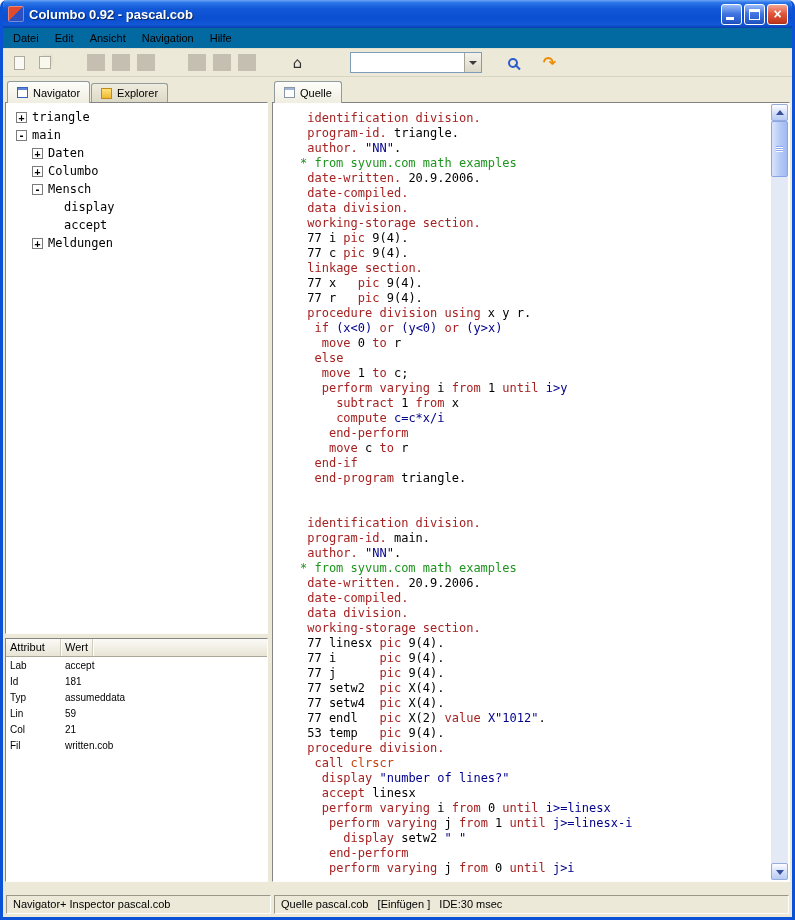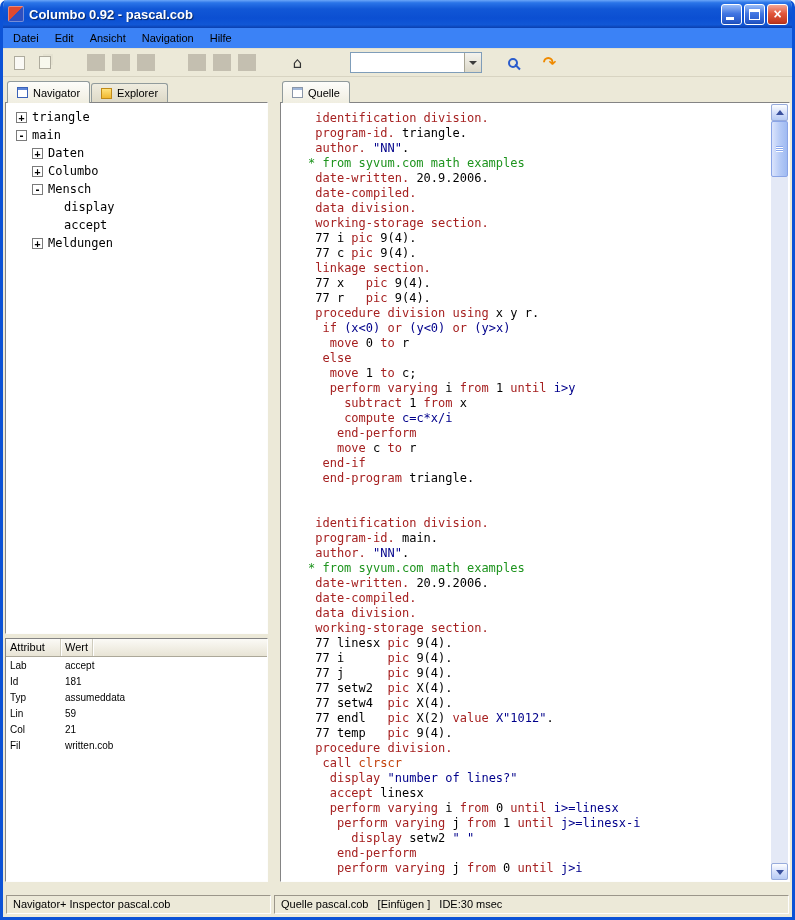--- a/index.html
+++ b/index.html
@@ -21,21 +21,21 @@
   .winbtn{width:21px;height:21px;margin-left:2px;border:1px solid #fff;border-radius:3px;
     position:relative;color:#fff;
     background:linear-gradient(180deg,#9abdf7,#4276e2 45%,#2558c8 90%,#1b4bb4);}
   .winbtn.close{background:linear-gradient(180deg,#f3a695,#e2573b 45%,#c43a20 90%,#aa2f18);}
   .glyph-min{position:absolute;left:4px;bottom:4px;width:8px;height:3px;background:#fff;}
   .glyph-max{position:absolute;left:4px;top:4px;width:11px;height:11px;
     border:1px solid #fff;border-top:3px solid #fff;}
   .glyph-close{position:absolute;inset:0;text-align:center;font:bold 14px/19px "Liberation Sans",sans-serif;}
 
   
-  .menubar{flex:0 0 21px;display:flex;align-items:center;background:#3b82f6;
+  .menubar{flex:0 0 21px;display:flex;align-items:center;background:#0369a1;
     border-bottom:1px solid #e2dfcd;padding-left:2px;}
   .menu-item{font-size:11px;padding:3px 8px;color:#000;cursor:default;}
 
   
   .toolbar{flex:0 0 28px;display:flex;align-items:center;background:#ece9d8;
     border-bottom:1px solid #d8d4c2;padding:0 4px;}
   .tbtn{width:25px;height:24px;display:flex;align-items:center;justify-content:center;flex:0 0 25px;}
   .tsep{flex:0 0 26px;}
   .ic-page{width:11px;height:14px;background:#fff;border:1px solid #9a978a;opacity:.75;}
   .ic-pages{width:12px;height:13px;background:#fdfdf4;border:1px solid #9a978a;opacity:.75;
@@ -48,21 +48,21 @@
   .combo-btn{width:17px;height:19px;background:linear-gradient(180deg,#f4f3ee,#dcd8c8);
     border-left:1px solid #a7a494;display:flex;align-items:center;justify-content:center;}
   .combo-arrow{width:0;height:0;border-left:4px solid transparent;border-right:4px solid transparent;
     border-top:4px solid #3b3b3b;}
   .magnifier{width:10px;height:10px;border:2px solid #2a5ccc;border-radius:50%;position:relative;}
   .magnifier::after{content:"";position:absolute;width:7px;height:2px;background:#2a5ccc;
     transform:rotate(45deg);right:-5px;bottom:-2px;}
   .ic-orange{font:bold 16px "DejaVu Sans",sans-serif;color:#ef8a00;}
 
   
-  .main{flex:1;display:flex;gap:12px;padding:2px 2px 10px 2px;min-height:0;}
+  .main{flex:1;display:flex;gap:4px;padding:2px 2px 10px 2px;min-height:0;}
   .left-col{flex:0 0 263px;display:flex;flex-direction:column;min-height:0;}
   .right-col{flex:1;display:flex;flex-direction:column;min-height:0;}
 
   
   .tabstrip{flex:0 0 23px;display:flex;align-items:flex-end;padding-left:2px;position:relative;z-index:2;}
   .tab{display:flex;align-items:center;gap:5px;padding:0 9px;font-size:11px;
     border:1px solid #919b9c;border-bottom:none;border-radius:3px 3px 0 0;margin-right:1px;}
   .tab.active{height:22px;margin-bottom:-1px;background:linear-gradient(180deg,#fdfdfa,#f0eee1);}
   .tab.inactive{height:19px;background:linear-gradient(180deg,#efecdf,#ddd9c7);}
   .tab-icon{width:11px;height:11px;display:inline-block;}
@@ -295,21 +295,21 @@
             <div class="code-line"><span style="color: rgb(0, 0, 0);"> </span><span style="color: rgb(166, 33, 33);">date-written.</span><span style="color: rgb(0, 0, 0);"> 20.9.2006.</span></div>
             <div class="code-line"><span style="color: rgb(0, 0, 0);"> </span><span style="color: rgb(166, 33, 33);">date-compiled.</span></div>
             <div class="code-line"><span style="color: rgb(0, 0, 0);"> </span><span style="color: rgb(166, 33, 33);">data division.</span></div>
             <div class="code-line"><span style="color: rgb(0, 0, 0);"> </span><span style="color: rgb(166, 33, 33);">working-storage section.</span></div>
             <div class="code-line"><span style="color: rgb(0, 0, 0);"> 77 linesx </span><span style="color: rgb(166, 33, 33);">pic</span><span style="color: rgb(0, 0, 0);"> 9(4).</span></div>
             <div class="code-line"><span style="color: rgb(0, 0, 0);"> 77 i      </span><span style="color: rgb(166, 33, 33);">pic</span><span style="color: rgb(0, 0, 0);"> 9(4).</span></div>
             <div class="code-line"><span style="color: rgb(0, 0, 0);"> 77 j      </span><span style="color: rgb(166, 33, 33);">pic</span><span style="color: rgb(0, 0, 0);"> 9(4).</span></div>
             <div class="code-line"><span style="color: rgb(0, 0, 0);"> 77 setw2  </span><span style="color: rgb(166, 33, 33);">pic</span><span style="color: rgb(0, 0, 0);"> X(4).</span></div>
             <div class="code-line"><span style="color: rgb(0, 0, 0);"> 77 setw4  </span><span style="color: rgb(166, 33, 33);">pic</span><span style="color: rgb(0, 0, 0);"> X(4).</span></div>
             <div class="code-line"><span style="color: rgb(0, 0, 0);"> 77 endl   </span><span style="color: rgb(166, 33, 33);">pic</span><span style="color: rgb(0, 0, 0);"> X(2) </span><span style="color: rgb(166, 33, 33);">value</span><span style="color: rgb(0, 0, 0);"> </span><span style="color: rgb(0, 0, 139);">X"1012"</span><span style="color: rgb(0, 0, 0);">.</span></div>
-            <div class="code-line"><span style="color: rgb(0, 0, 0);"> 77 temp   </span><span style="color: rgb(166, 33, 33);">pic</span><span style="color: rgb(0, 0, 0);"> 9(4).</span></div>
+            <div class="code-line"><span style="color: rgb(0, 0, 0);"> 53 temp   </span><span style="color: rgb(166, 33, 33);">pic</span><span style="color: rgb(0, 0, 0);"> 9(4).</span></div>
             <div class="code-line"><span style="color: rgb(0, 0, 0);"> </span><span style="color: rgb(166, 33, 33);">procedure division.</span></div>
             <div class="code-line"><span style="color: rgb(0, 0, 0);">  </span><span style="color: rgb(166, 33, 33);">call</span><span style="color: #c2410c;"> clrscr</span></div>
             <div class="code-line"><span style="color: rgb(0, 0, 0);">   </span><span style="color: rgb(166, 33, 33);">display</span><span style="color: rgb(0, 0, 0);"> </span><span style="color: rgb(0, 0, 139);">"number of lines?"</span></div>
             <div class="code-line"><span style="color: rgb(0, 0, 0);">   </span><span style="color: rgb(166, 33, 33);">accept</span><span style="color: rgb(0, 0, 0);"> linesx</span></div>
             <div class="code-line"><span style="color: rgb(0, 0, 0);">   </span><span style="color: rgb(166, 33, 33);">perform varying</span><span style="color: rgb(0, 0, 0);"> i </span><span style="color: rgb(166, 33, 33);">from</span><span style="color: rgb(0, 0, 0);"> 0 </span><span style="color: rgb(166, 33, 33);">until</span><span style="color: rgb(0, 0, 0);"> </span><span style="color: rgb(0, 0, 139);">i&gt;=linesx</span></div>
             <div class="code-line"><span style="color: rgb(0, 0, 0);">    </span><span style="color: rgb(166, 33, 33);">perform varying</span><span style="color: rgb(0, 0, 0);"> j </span><span style="color: rgb(166, 33, 33);">from</span><span style="color: rgb(0, 0, 0);"> 1 </span><span style="color: rgb(166, 33, 33);">until</span><span style="color: rgb(0, 0, 0);"> </span><span style="color: rgb(0, 0, 139);">j&gt;=linesx-i</span></div>
             <div class="code-line"><span style="color: rgb(0, 0, 0);">      </span><span style="color: rgb(166, 33, 33);">display</span><span style="color: rgb(0, 0, 0);"> setw2 </span><span style="color: rgb(0, 0, 139);">" "</span></div>
             <div class="code-line"><span style="color: rgb(0, 0, 0);">    </span><span style="color: rgb(166, 33, 33);">end-perform</span></div>
             <div class="code-line"><span style="color: rgb(0, 0, 0);">    </span><span style="color: rgb(166, 33, 33);">perform varying</span><span style="color: rgb(0, 0, 0);"> j </span><span style="color: rgb(166, 33, 33);">from</span><span style="color: rgb(0, 0, 0);"> 0 </span><span style="color: rgb(166, 33, 33);">until</span><span style="color: rgb(0, 0, 0);"> </span><span style="color: rgb(0, 0, 139);">j&gt;i</span></div>
           </div>

